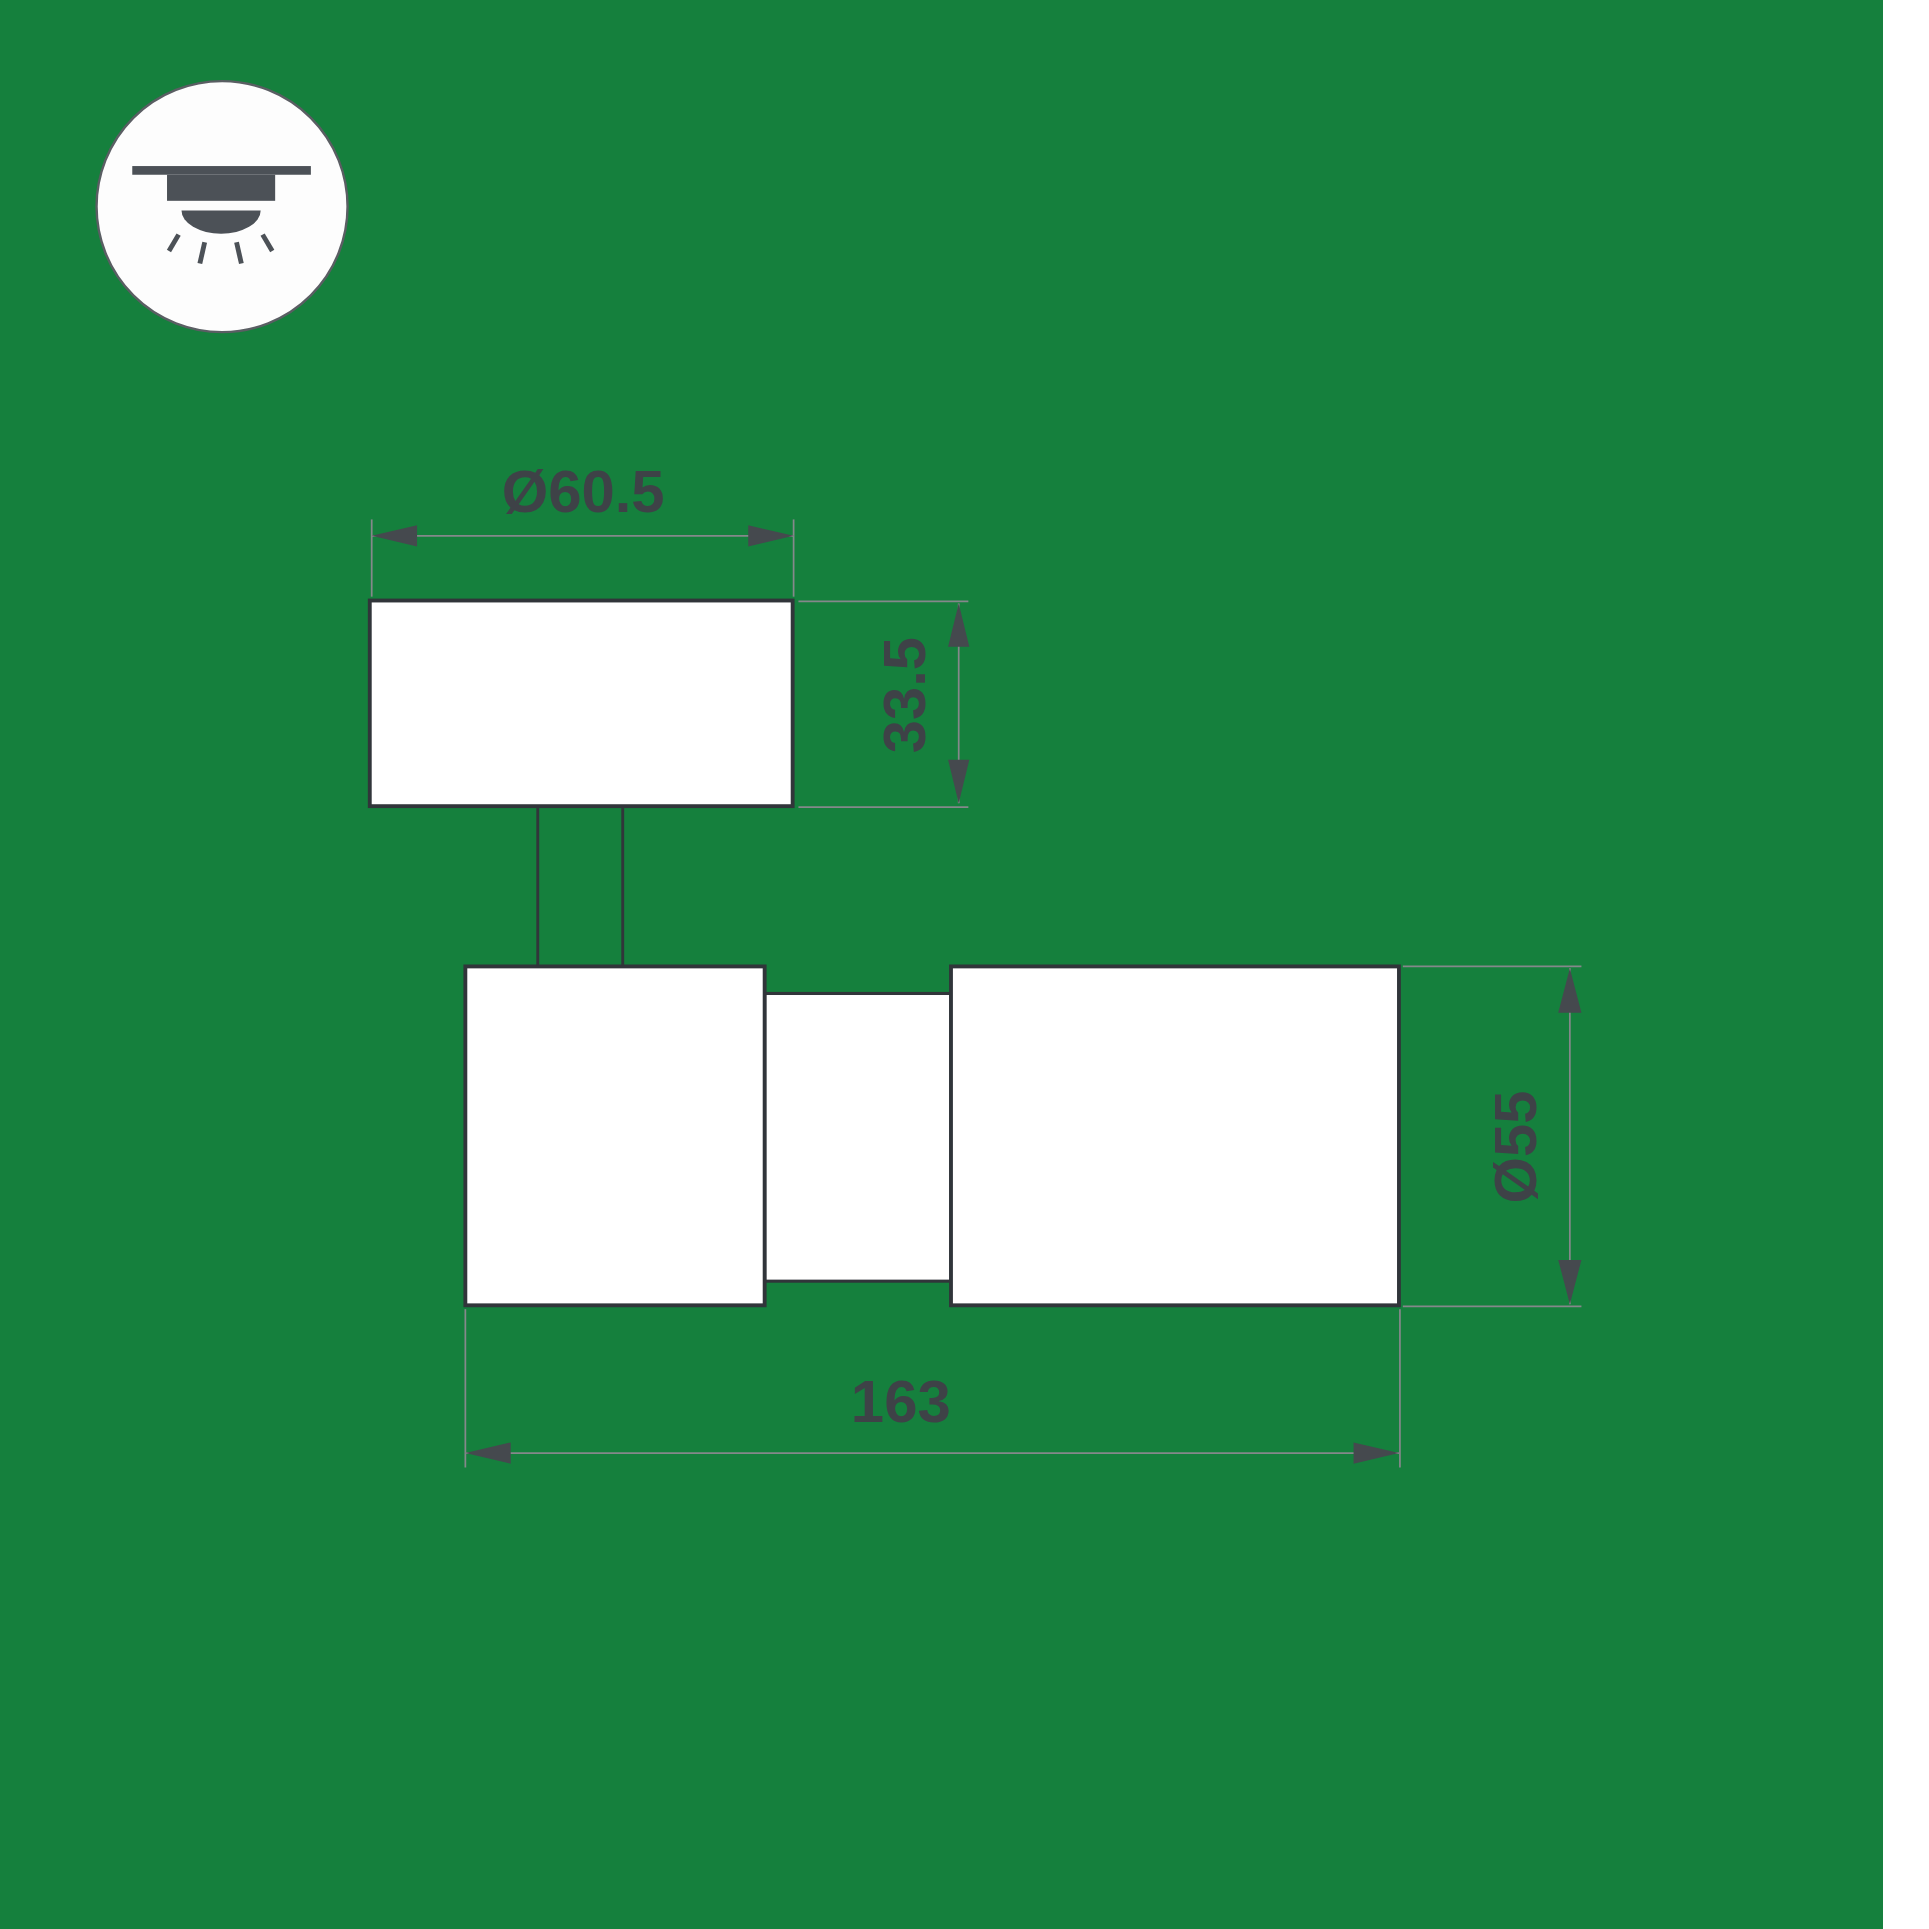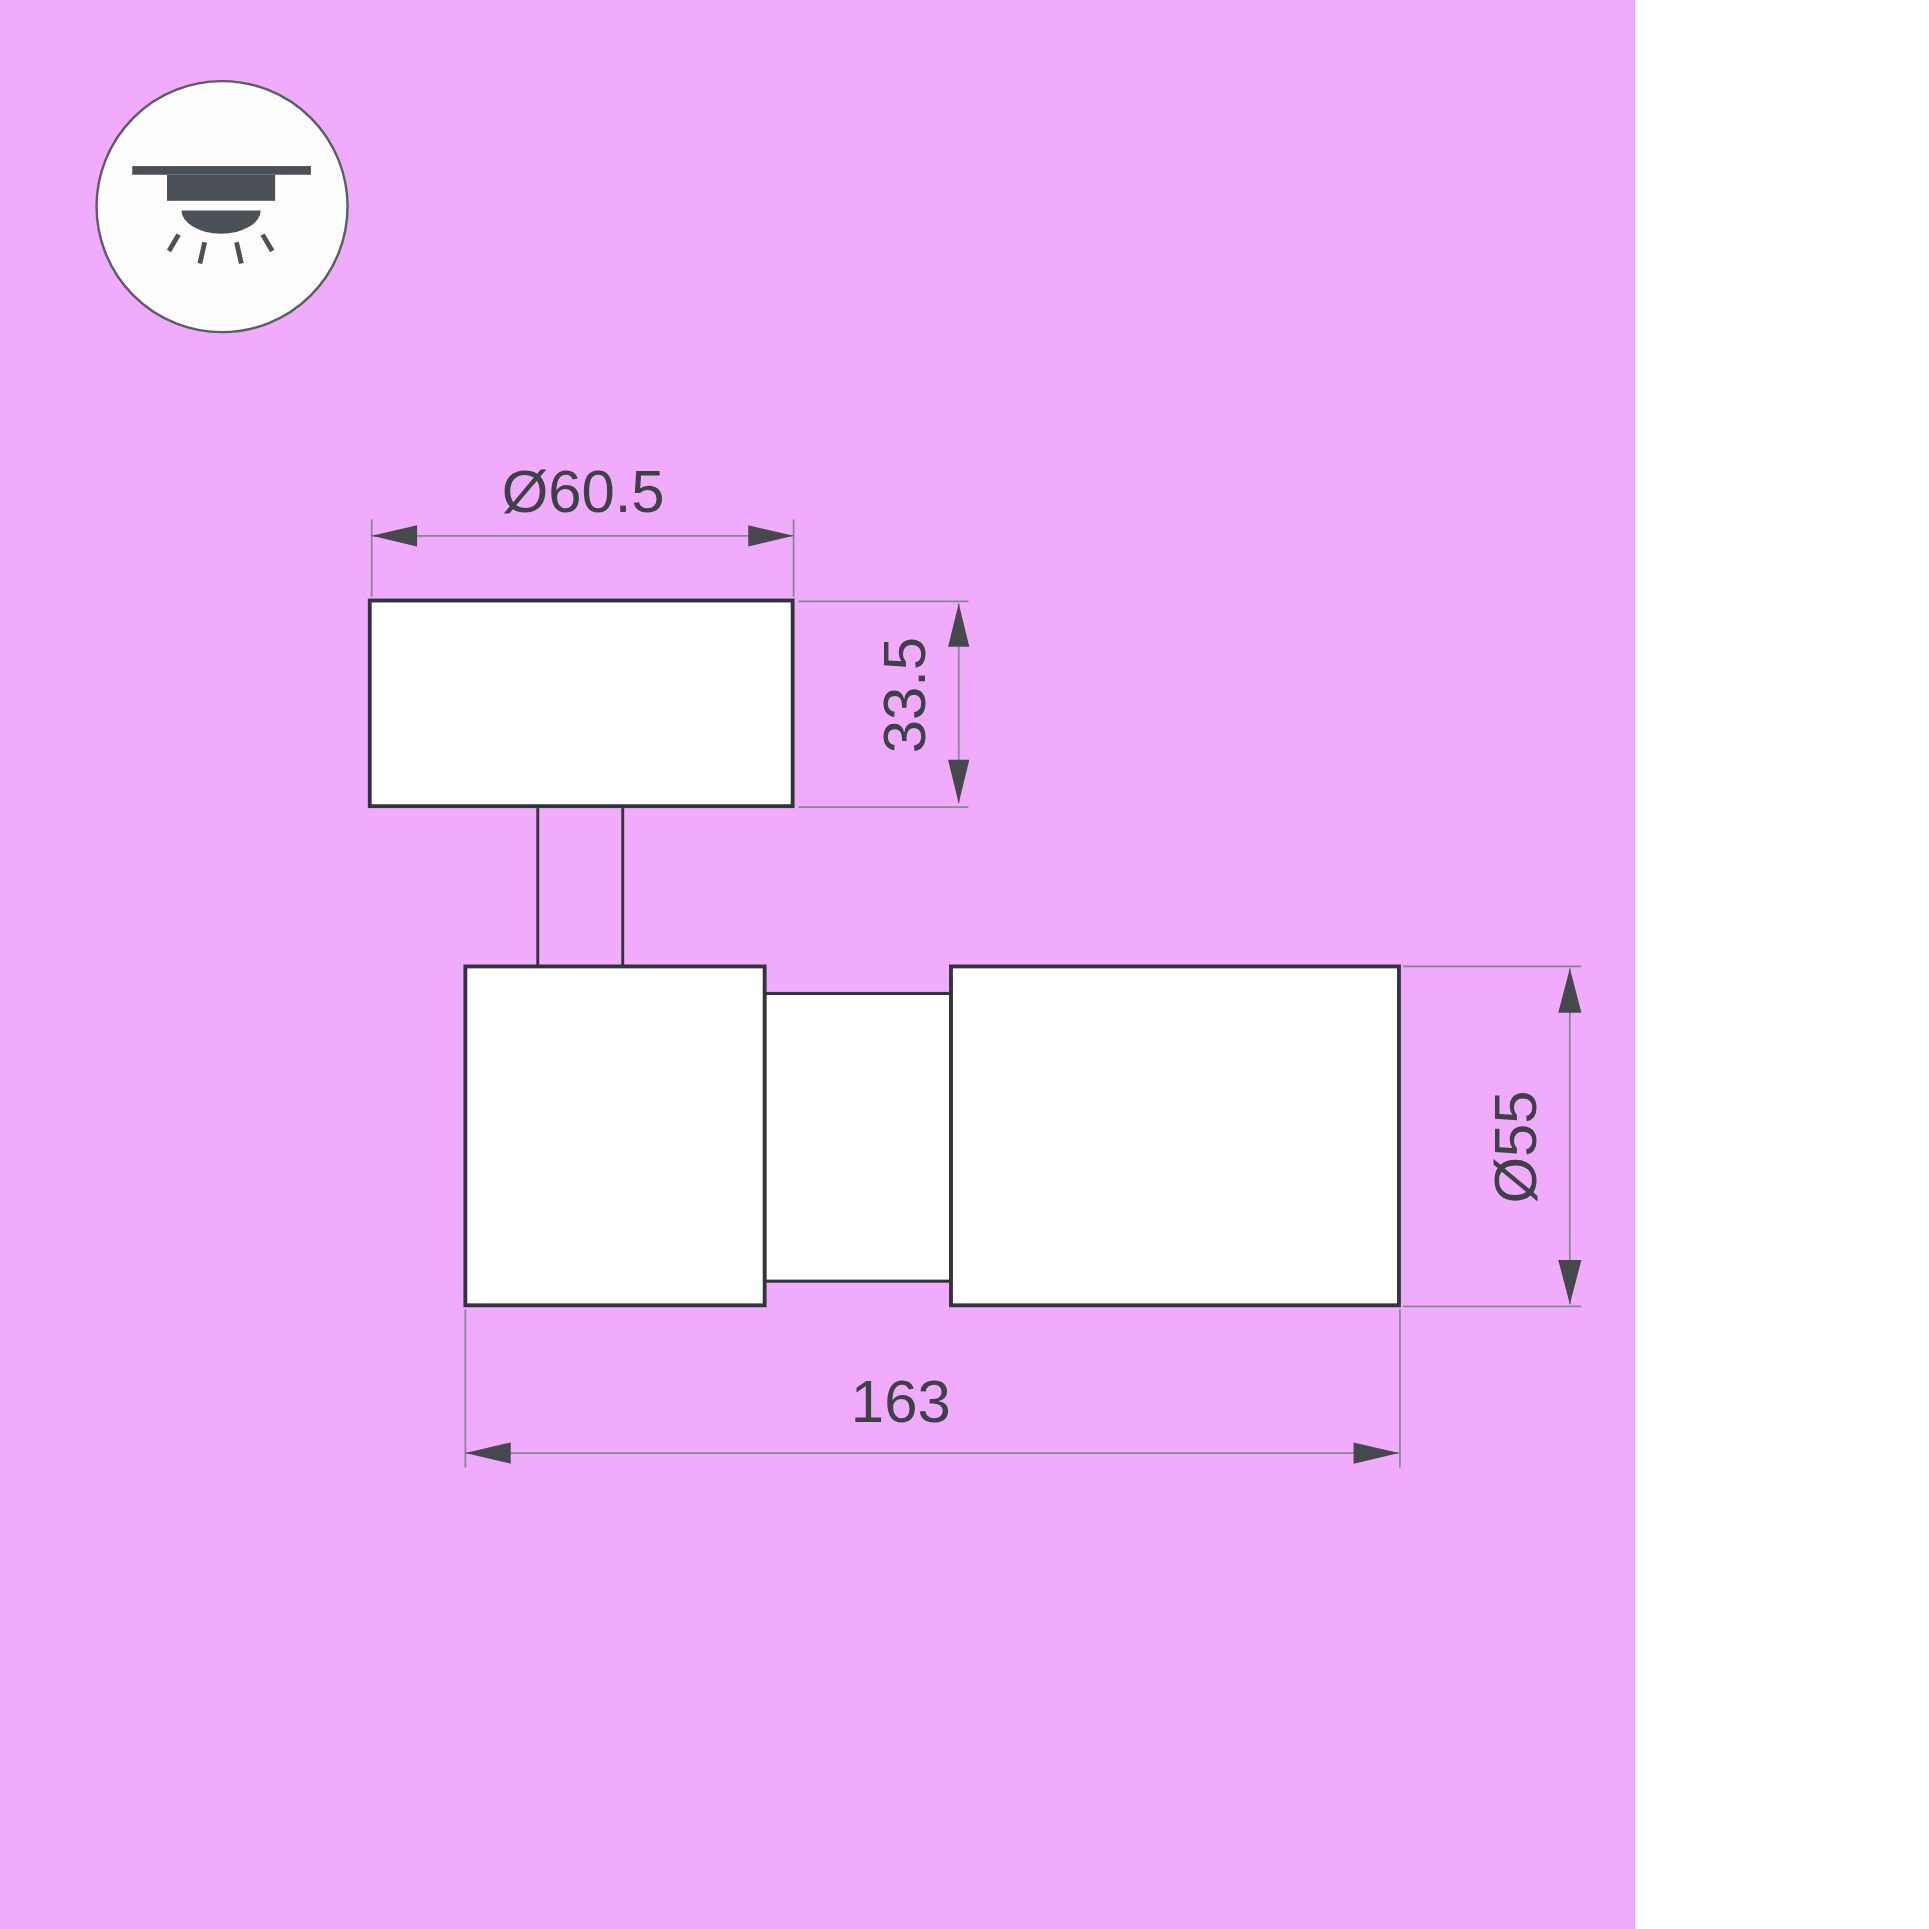--- a/index.html
+++ b/index.html
@@ -2,25 +2,26 @@
 <html><head>
 <meta charset="utf-8">
 <style>
   html, body {
     margin: 0;
     padding: 0;
     background: #ffffff;
   }
   .page {
     position: relative;
-    width: 1635px;
+    width: 1883px;
     height: 1929px;
-    background: #f0abfc;
+    background: #15803d;
     overflow: hidden;
     font-family: "Liberation Sans", sans-serif;
+    font-weight: bold;
   }
   svg { display: block; }
 
   
   .outline {
     fill: #ffffff;
     stroke: #31353a;
     stroke-width: 4;
   }
   .outline-thin {

